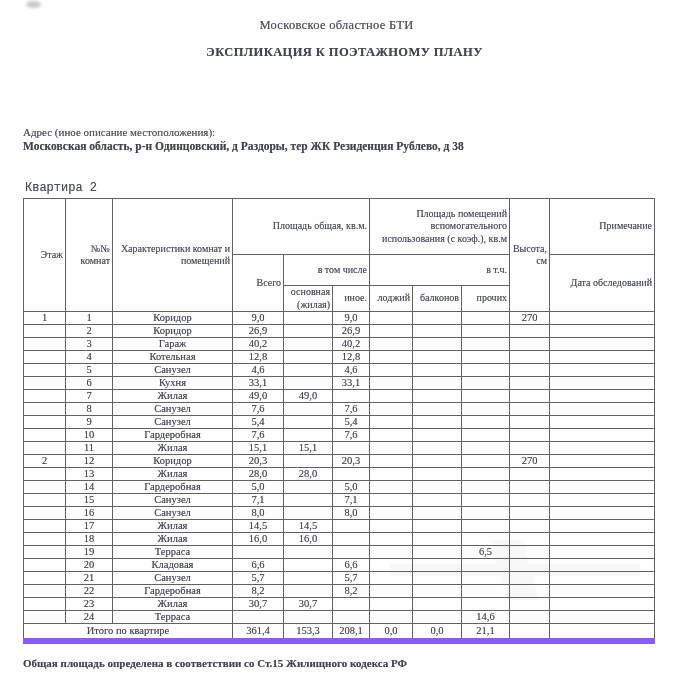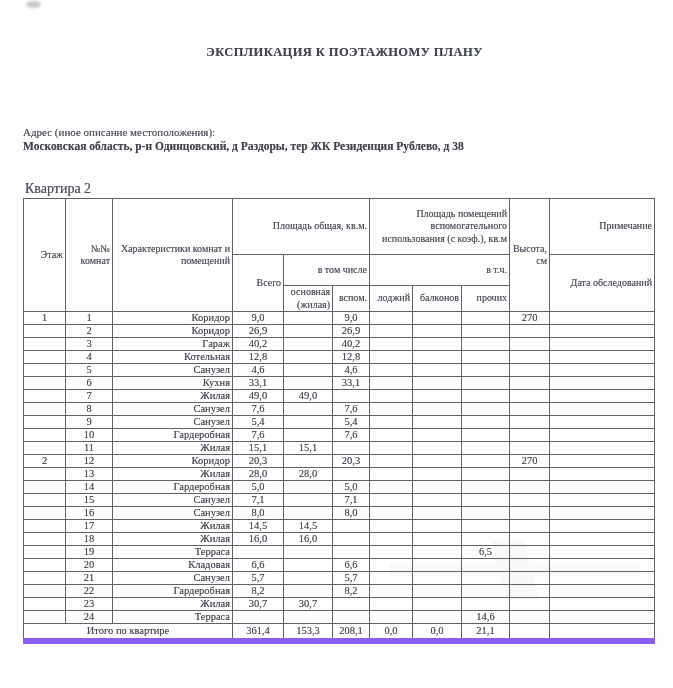--- a/index.html
+++ b/index.html
@@ -56,22 +56,23 @@
   }
   .address-value {
     position: absolute;
     top: 140px; left: 23px;
     font-size: 11.5px;
     font-weight: bold;
   }
   .apartment-label {
     position: absolute;
     top: 181px; left: 25px;
-    font-size: 14px;
+    font-size: 12px;
     color: #4b4e58;
+    font-family: Liberation Mono, monospace;
   }
   table.explication {
     position: absolute;
     top: 198px; left: 23px;
     width: 631px;
     border-collapse: collapse;
     table-layout: fixed;
     font-size: 10.5px;
     color: #42454e;
   }
@@ -90,38 +91,39 @@
     white-space: normal;
     line-height: 1.25;
     color: #494c56;
   }
   tr.hdr-r1 { height: 56px; }
   tr.hdr-r2 { height: 31px; }
   tr.hdr-r3 { height: 23px; }
   tbody tr { height: 12.9px; }
   tbody td { line-height: 12px; }
   td.c { text-align: center; }
-  td.l { text-align: right; padding-left: 4px; }
+  td.l { text-align: center; padding-left: 4px; }
   tr.totals-row { height: 17px; }
   tr.totals-row td { border-bottom: 6px solid #8b5cf6; }
   .footer-note {
     position: absolute;
     top: 657px; left: 23px;
     font-size: 11px;
     font-weight: bold;
   }
 </style>
 </head>
 <body>
 
 <div class="page">
 
   <div class="scan-smudge"></div>
   <div class="scan-watermark"></div>
 
+  <div class="doc-org">Московское областное БТИ</div>
   <div class="doc-title">ЭКСПЛИКАЦИЯ К ПОЭТАЖНОМУ ПЛАНУ</div>
 
   <div class="address-label">Адрес (иное описание местоположения):</div>
   <div class="address-value">Московская область, р-н Одинцовский, д Раздоры, тер ЖК Резиденция Рублево, д 38</div>
   <div class="apartment-label">Квартира 2</div>
 
   <table class="explication">
     <colgroup>
       <col style="width:42px">
         <col style="width:47px">
@@ -146,21 +148,21 @@
         <th>Примечание</th>
       </tr>
       <tr class="hdr-r2">
         <th rowspan="2">Всего</th>
         <th colspan="2">в том числе</th>
         <th colspan="3">в т.ч.</th>
         <th rowspan="2">Дата обследований</th>
       </tr>
       <tr class="hdr-r3">
         <th>основная (жилая)</th>
-        <th>вспом.</th>
+        <th>иное.</th>
         <th>лоджий</th>
         <th>балконов</th>
         <th>прочих</th>
       </tr>
     </thead>
     <tbody>
 
         <tr>
           <td class="c">1</td>
           <td class="c">1</td>
@@ -505,14 +507,15 @@
         <td class="c">208,1</td>
         <td class="c">0,0</td>
         <td class="c">0,0</td>
         <td class="c">21,1</td>
         <td class="c"></td>
         <td class="c"></td>
       </tr>
     </tfoot>
   </table>
 
+  <div class="footer-note">Общая площадь определена в соответствии со Ст.15 Жилищного кодекса РФ</div>
 
 </div>
 
 </body></html>

